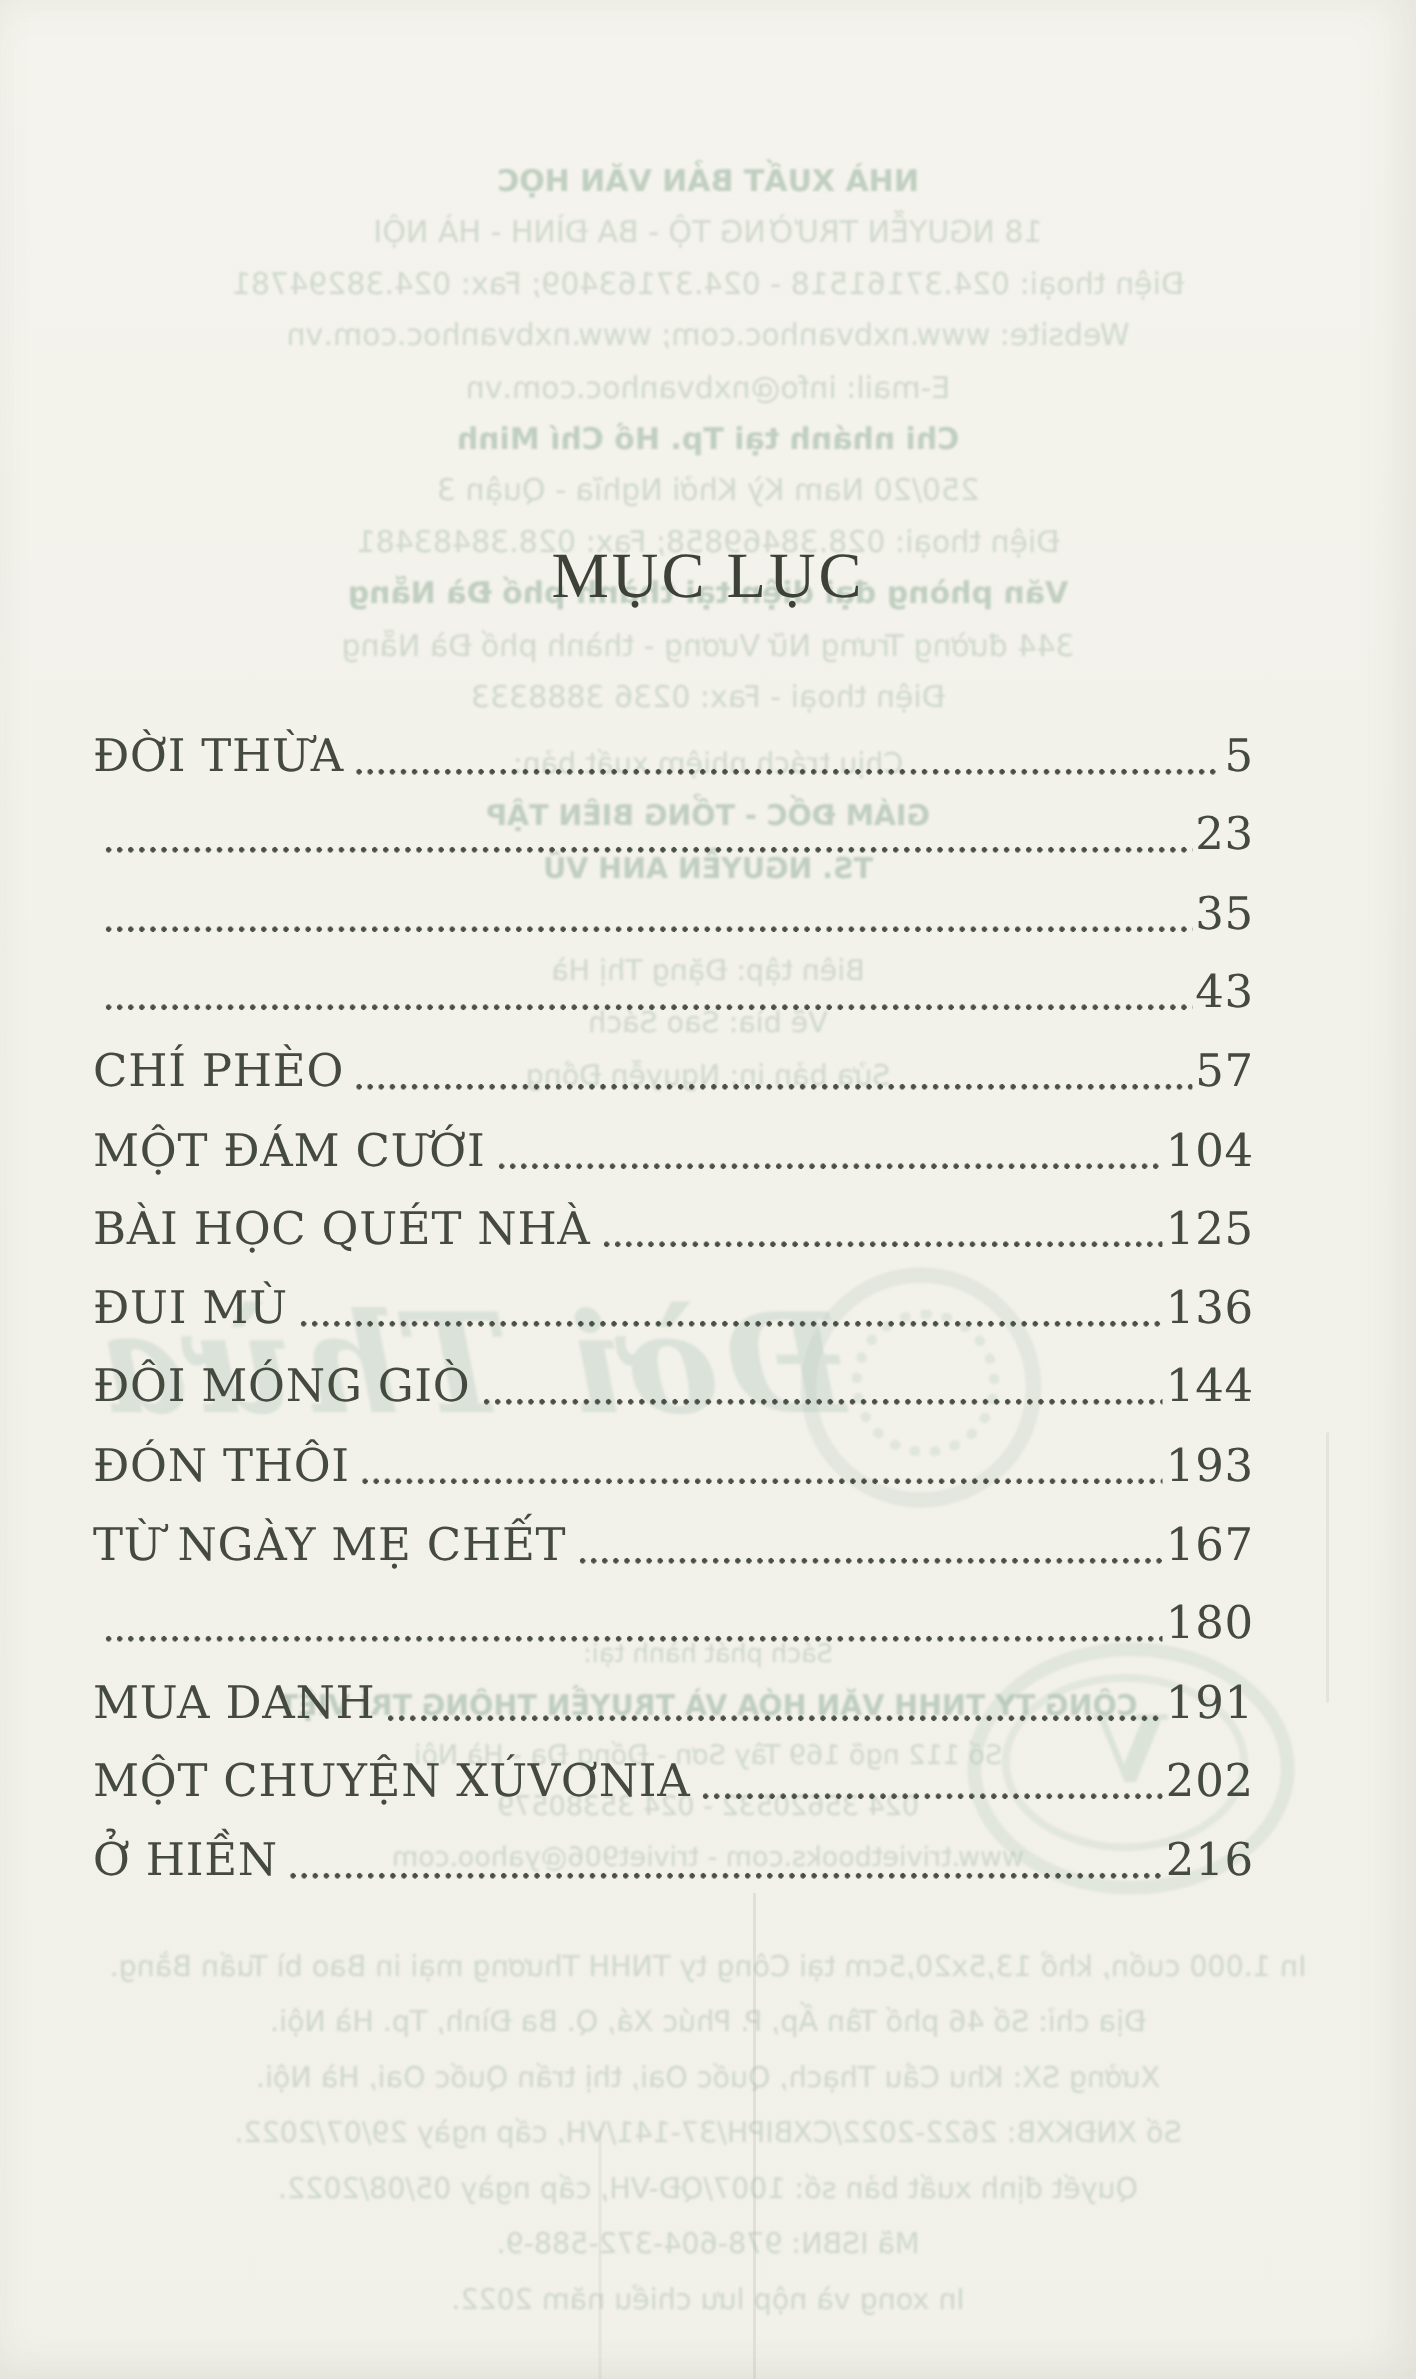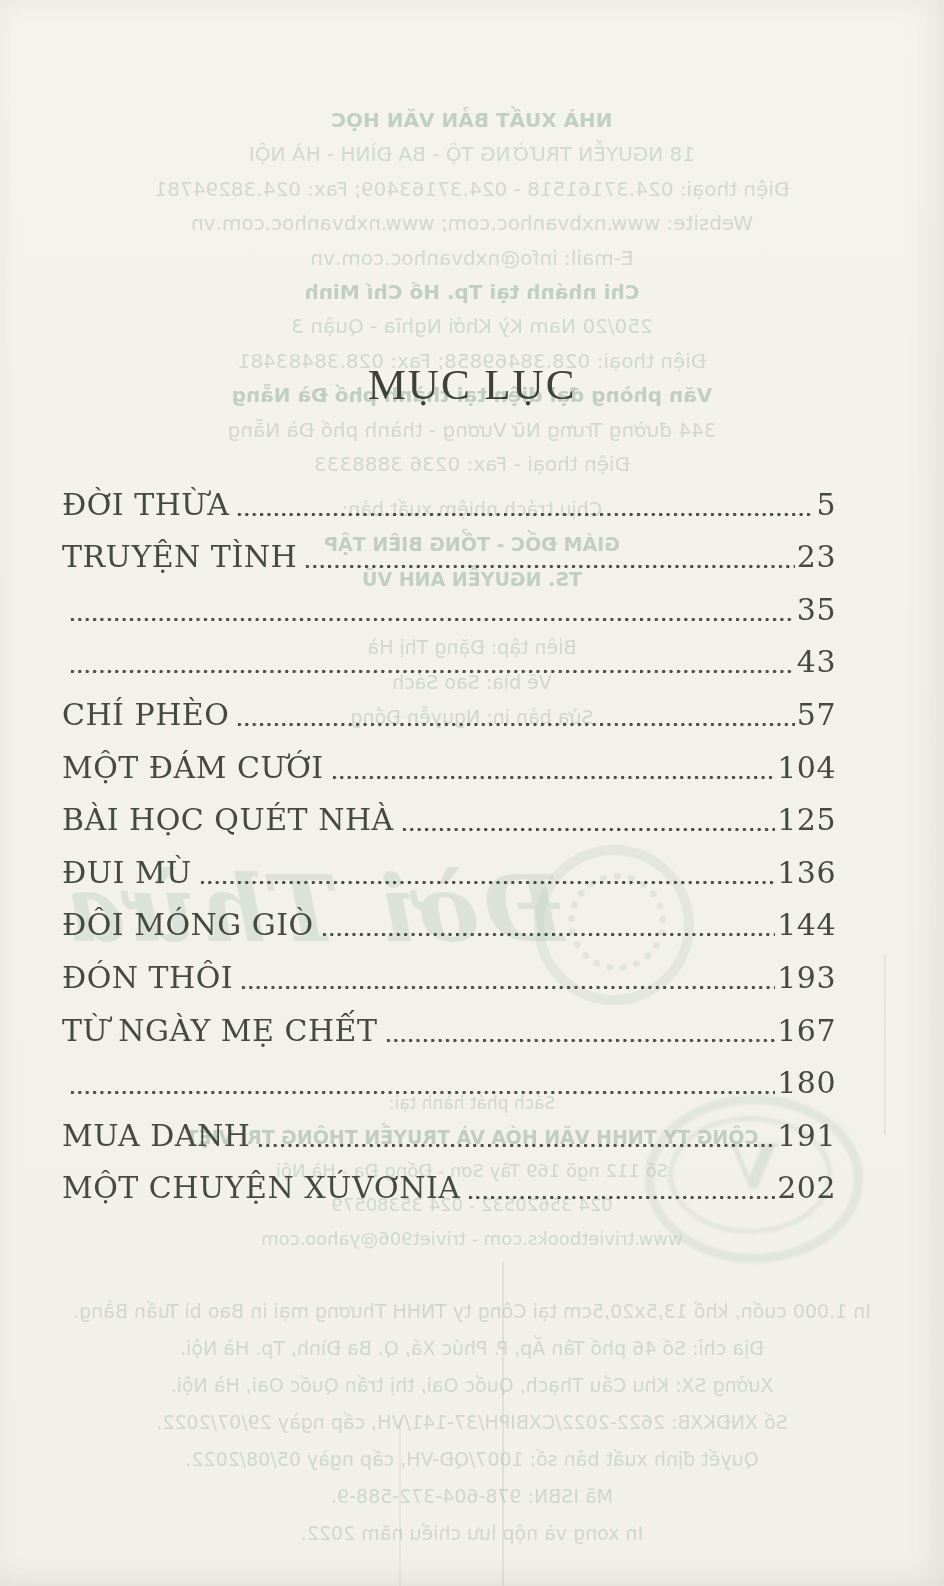--- a/index.html
+++ b/index.html
@@ -187,21 +187,20 @@
 
   <h1 class="toc-title">MỤC LỤC</h1>
 
   <div class="toc-list">
     <div class="toc-row">
       <span class="entry-title">ĐỜI THỪA</span>
       <span class="leader"></span>
       <span class="entry-page">5</span>
     </div>
     <div class="toc-row">
-      <span class="entry-title">TRUYỆN TÌNH</span>
       <span class="leader"></span>
       <span class="entry-page">23</span>
     </div>
     <div class="toc-row">
       <span class="leader"></span>
       <span class="entry-page">35</span>
     </div>
     <div class="toc-row">
       <span class="leader"></span>
       <span class="entry-page">43</span>
@@ -248,15 +247,20 @@
     <div class="toc-row">
       <span class="entry-title">MUA DANH</span>
       <span class="leader"></span>
       <span class="entry-page">191</span>
     </div>
     <div class="toc-row">
       <span class="entry-title">MỘT CHUYỆN XÚVƠNIA</span>
       <span class="leader"></span>
       <span class="entry-page">202</span>
     </div>
+    <div class="toc-row">
+      <span class="entry-title">Ở HIỀN</span>
+      <span class="leader"></span>
+      <span class="entry-page">216</span>
+    </div>
   </div>
 
 </div>
 
 </body></html>

